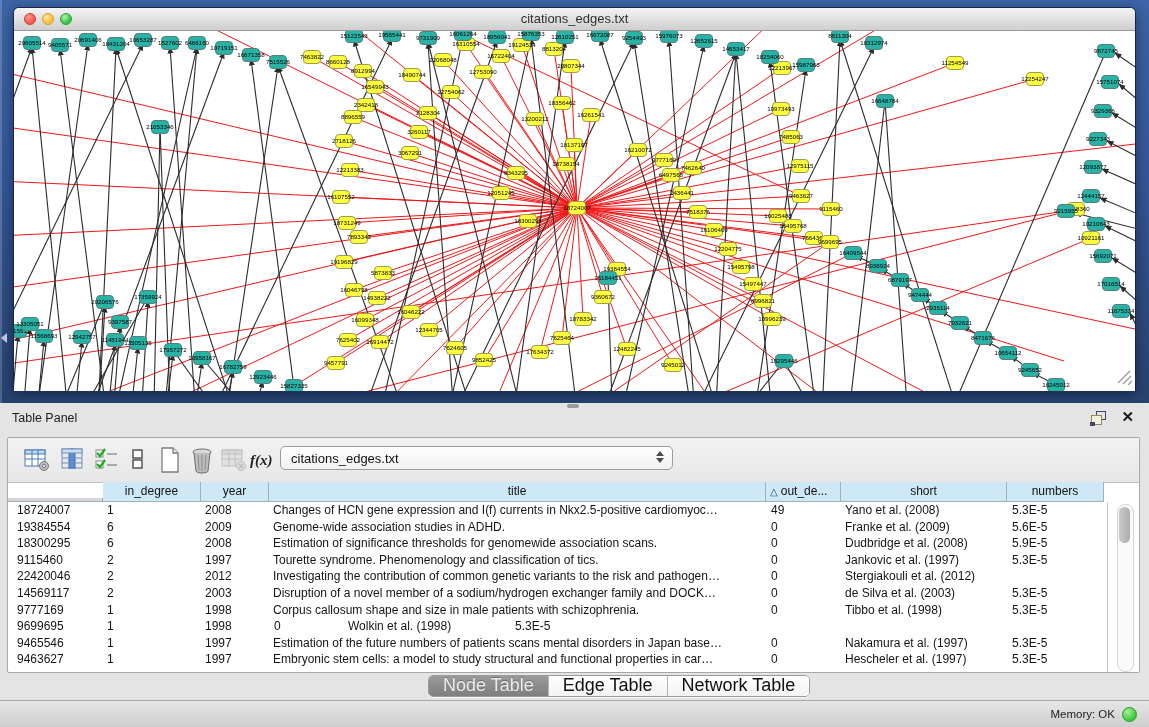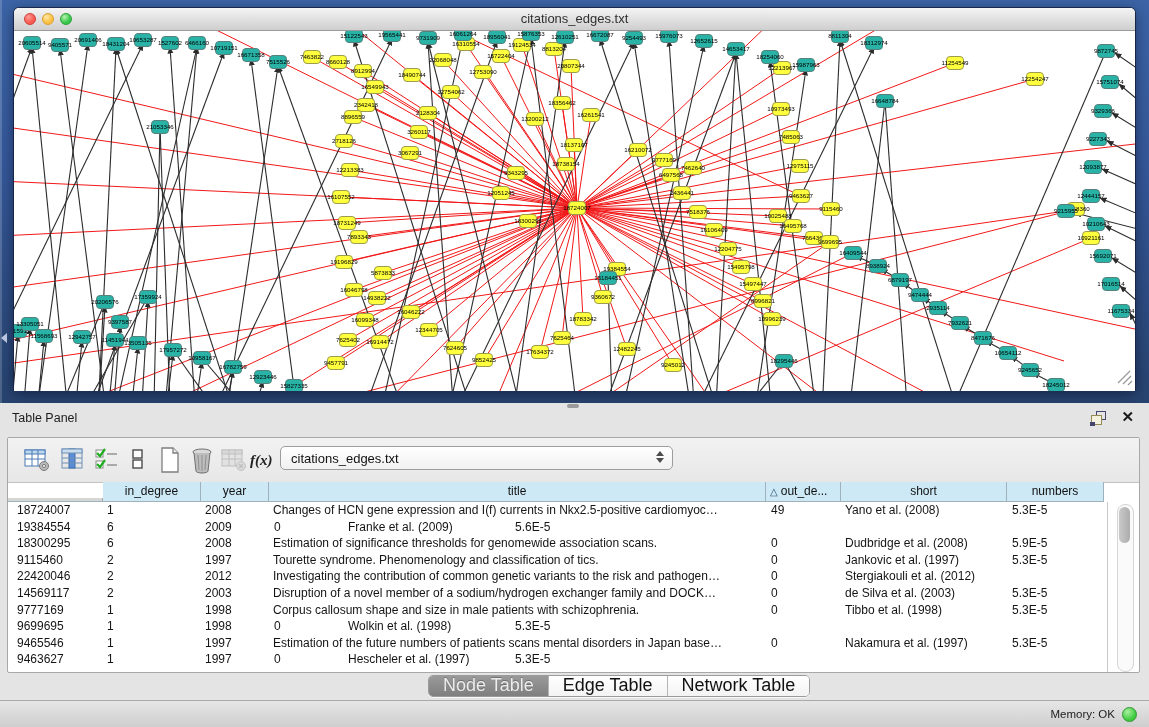--- a/index.html
+++ b/index.html
@@ -681,20 +681,21 @@
           <div class="td" style="width: 68px; padding-left: 4px;">2008</div>
           <div class="td" style="width: 497px; padding-left: 4px;">Changes of HCN gene expression and I(f) currents in Nkx2.5-positive cardiomyoc…</div>
           <div class="td" style="width: 75px; padding-left: 5px;">49</div>
           <div class="td" style="width: 166px; padding-left: 4px;">Yano et al. (2008)</div>
           <div class="td" style="width: 97px; padding-left: 5px;">5.3E-5</div>
         </div>
         <div class="trow">
           <div class="td" style="width: 95px; padding-left: 9px;">19384554</div>
           <div class="td" style="width: 98px; padding-left: 4px;">6</div>
           <div class="td" style="width: 68px; padding-left: 4px;">2009</div>
+          <div class="td" style="width: 497px; padding-left: 4px;">Genome-wide association studies in ADHD.</div>
           <div class="td" style="width: 75px; padding-left: 5px;">0</div>
           <div class="td" style="width: 166px; padding-left: 4px;">Franke et al. (2009)</div>
           <div class="td" style="width: 97px; padding-left: 5px;">5.6E-5</div>
         </div>
         <div class="trow">
           <div class="td" style="width: 95px; padding-left: 9px;">18300295</div>
           <div class="td" style="width: 98px; padding-left: 4px;">6</div>
           <div class="td" style="width: 68px; padding-left: 4px;">2008</div>
           <div class="td" style="width: 497px; padding-left: 4px;">Estimation of significance thresholds for genomewide association scans.</div>
           <div class="td" style="width: 75px; padding-left: 5px;">0</div>
@@ -751,20 +752,21 @@
           <div class="td" style="width: 68px; padding-left: 4px;">1997</div>
           <div class="td" style="width: 497px; padding-left: 4px;">Estimation of the future numbers of patients scans mental disorders in Japan base…</div>
           <div class="td" style="width: 75px; padding-left: 5px;">0</div>
           <div class="td" style="width: 166px; padding-left: 4px;">Nakamura et al. (1997)</div>
           <div class="td" style="width: 97px; padding-left: 5px;">5.3E-5</div>
         </div>
         <div class="trow">
           <div class="td" style="width: 95px; padding-left: 9px;">9463627</div>
           <div class="td" style="width: 98px; padding-left: 4px;">1</div>
           <div class="td" style="width: 68px; padding-left: 4px;">1997</div>
+          <div class="td" style="width: 497px; padding-left: 4px;">Embryonic stem cells: a model to study structural and functional properties in car…</div>
           <div class="td" style="width: 75px; padding-left: 5px;">0</div>
           <div class="td" style="width: 166px; padding-left: 4px;">Hescheler et al. (1997)</div>
           <div class="td" style="width: 97px; padding-left: 5px;">5.3E-5</div>
         </div>
       </div>
 
     <div class="vscroll">
       <div class="vthumb"></div>
     </div>
   </div>

